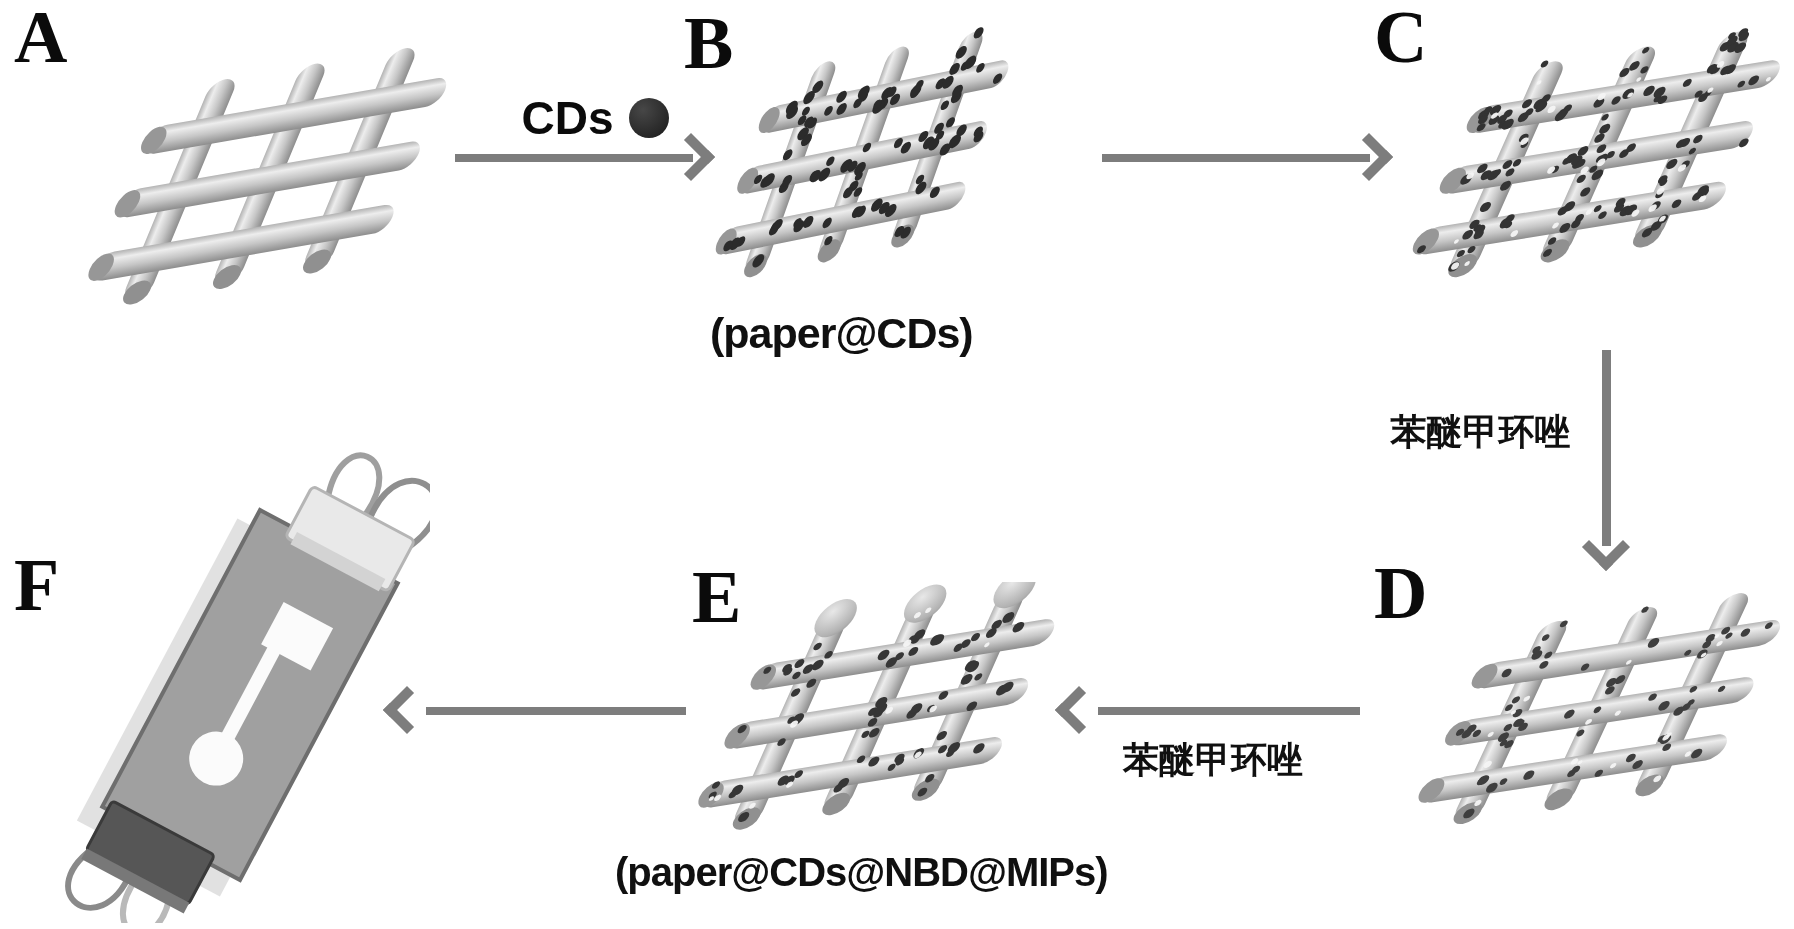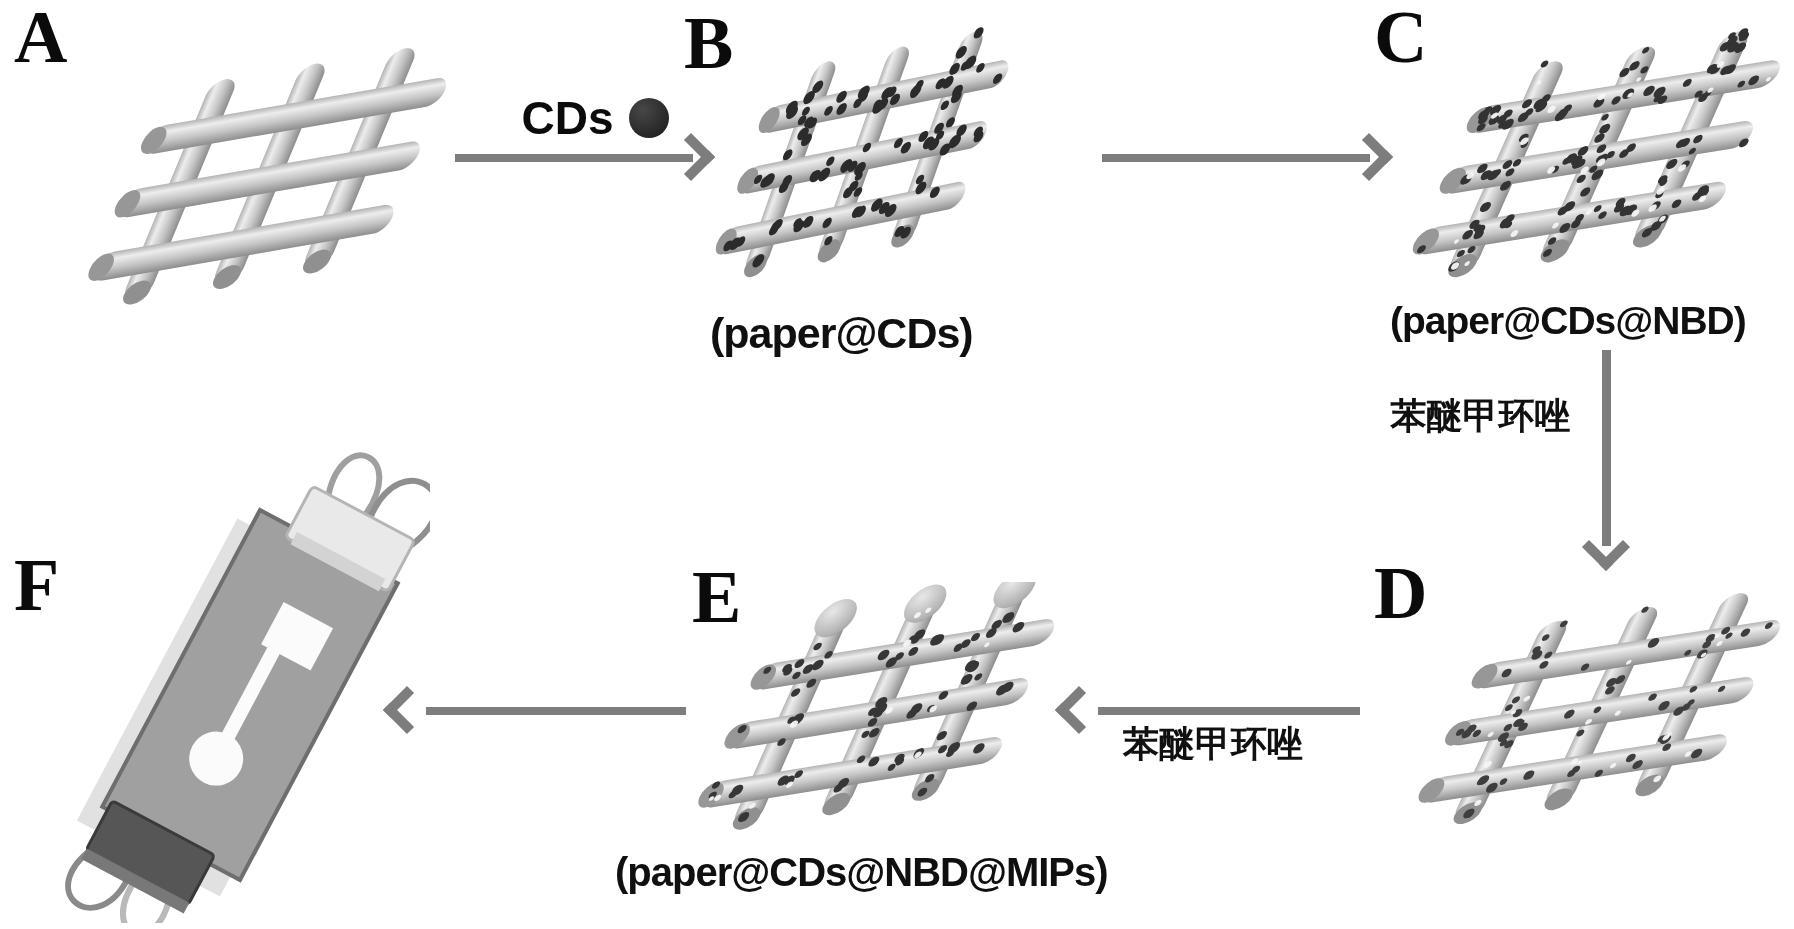--- a/index.html
+++ b/index.html
@@ -2,21 +2,21 @@
 <html><head>
 <meta charset="utf-8">
 <style>
   html,body{margin:0;padding:0;background:#ffffff;}
   .canvas{position:relative;width:1794px;height:929px;background:#ffffff;overflow:hidden;
           font-family:"Liberation Sans",sans-serif;color:#0d0d0d;}
   .plabel{position:absolute;font-family:"Liberation Serif",serif;font-weight:bold;
           font-size:74px;line-height:1;color:#0b0b0b;}
   .cap{position:absolute;font-weight:bold;text-align:left;color:#101010;letter-spacing:-1px;}
   .zh{position:absolute;font-weight:bold;font-size:36px;text-align:center;color:#101010;
-      font-family:"DejaVu Sans",sans-serif;}
+      font-family:"DejaVu Sans",sans-serif;margin-top:16px;}
   .shaft{position:absolute;background:#7d7d7d;}
   .chev{position:absolute;width:24px;height:24px;border-top:10px solid #7d7d7d;
         border-right:10px solid #7d7d7d;}
   .chev.r{transform:rotate(45deg);}
   .chev.l{transform:rotate(225deg);}
   .chev.d{transform:rotate(135deg);}
   .legrow{position:absolute;display:flex;align-items:center;justify-content:center;
           gap:15px;font-weight:bold;color:#0b0b0b;}
   .dotk{display:inline-block;border-radius:50%;}
   .dotk.cds{width:40px;height:40px;background:radial-gradient(circle at 35% 30%, #474747, #191919);}
@@ -539,21 +539,20 @@
       <g transform="translate(-14,168) rotate(180)">
         <path d="M -36,-42 C -60,-110 10,-118 0,-46" fill="none" stroke="#b9b9b9" stroke-width="6" stroke-linecap="round"></path>
         <path d="M 8,-46 C 2,-122 90,-110 50,-36" fill="none" stroke="#8a8a8a" stroke-width="6" stroke-linecap="round"></path>
         <rect x="-58" y="-46" width="116" height="56" rx="4" fill="#565656" stroke="#3a3a3a" stroke-width="3"></rect>
         <rect x="-58" y="-56" width="116" height="12" fill="#787878"></rect>
       </g>
     </g>
   </svg>
 
   <div class="cap" style="left:710px;top:309px;width:395px;font-size:43px">(paper@CDs)</div>
-  <div class="cap" style="left:1390px;top:299px;width:404px;font-size:39px">(paper@CDs@NBD)</div>
   <div class="cap" style="left:615px;top:850px;width:510px;font-size:40px">(paper@CDs@NBD@MIPs)</div>
 
   <div class="legrow" style="left:480px;top:94px;width:230px;height:48px;font-size:46px">
     <span>CDs</span>
     <span class="dotk cds"></span>
   </div>
   <div class="shaft" style="left:455px;top:154px;width:238px;height:8px"></div>
   <div class="chev r" style="left:674px;top:140px"></div>
 
   <div class="shaft" style="left:1102px;top:154px;width:268px;height:8px"></div>

